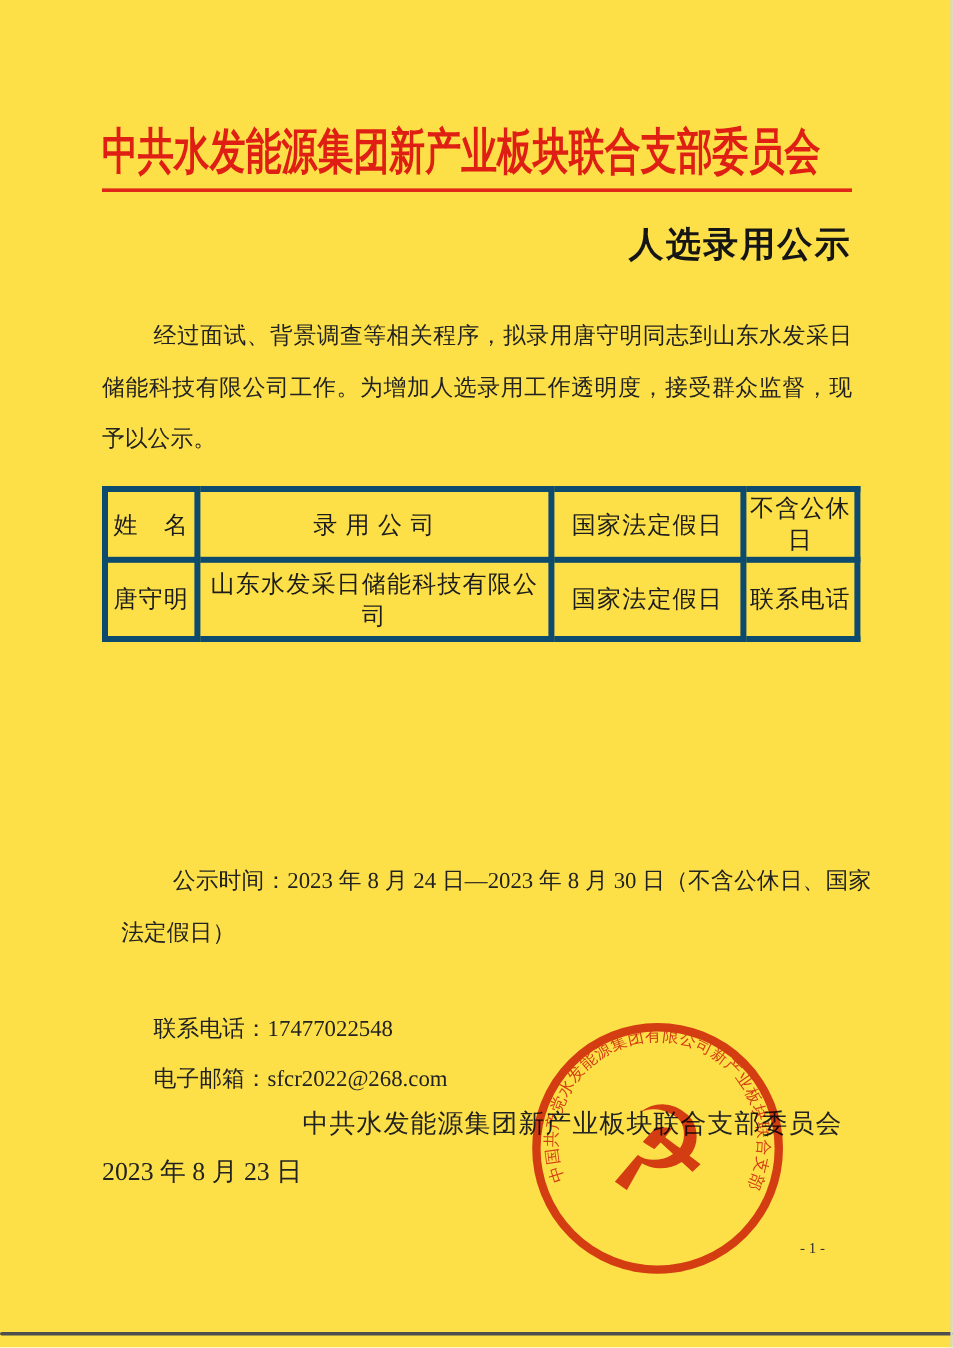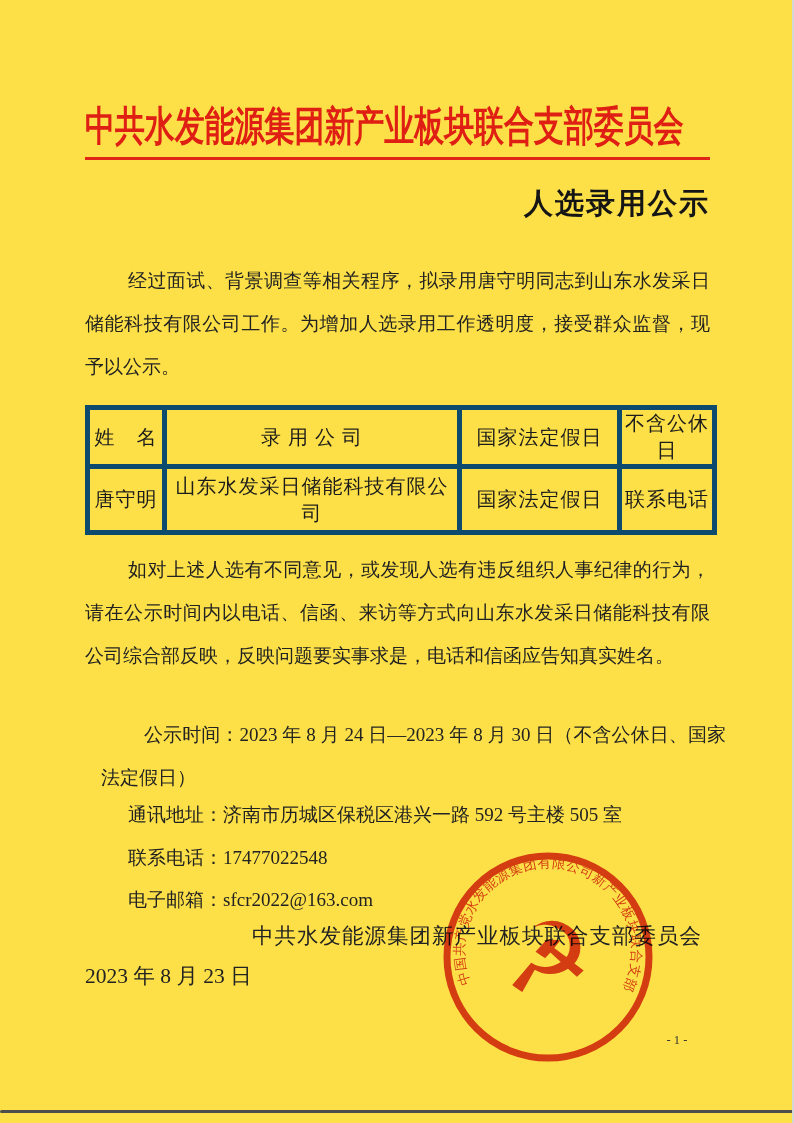--- a/index.html
+++ b/index.html
@@ -128,29 +128,27 @@
         <tr>
           <td>唐守明</td>
           <td>山东水发采日储能科技有限公司</td>
           <td>国家法定假日</td>
           <td>联系电话</td>
         </tr>
       </tbody>
     </table>
   </div>
 
-  <div class="para indent p2">如对上述人选有不同意见，或发现人选有违反组织人事纪律的行为，请在公示时间内以电话、信函、来访等方式向山东水发采日储能科技有限公司综合部反映，反映问题要实事求是，电话和信函应告知真实姓名。</div>
 
   <div class="para indent p3">公示时间：2023 年 8 月 24 日—2023 年 8 月 30 日（不含公休日、国家法定假日）</div>
 
-  <div class="para indent p4">通讯地址：济南市历城区保税区港兴一路 592 号主楼 505 室</div>
 
   <div class="para indent p5">联系电话：17477022548</div>
 
-  <div class="para indent p6">电子邮箱：sfcr2022@163.com</div>
+  <div class="para indent p6">电子邮箱：sfcr2022@268.com</div>
 
   <div class="signature">中共水发能源集团新产业板块联合支部委员会</div>
 
   <div class="sign-date">2023 年 8 月 23 日</div>
 
   <svg class="seal" viewBox="0 0 224 224" xmlns="http://www.w3.org/2000/svg">
     <circle cx="112" cy="112" r="101" fill="none" stroke="#cf2b1f" stroke-width="7"></circle>
     <path id="sealArc" d="M 35,140 A 84,84 0 1 1 189,140" fill="none"></path>
     <text font-size="13.5" fill="#cf2b1f" letter-spacing="0.5" font-family="Liberation Serif, DejaVu Serif, serif">
       <textPath href="#sealArc" startOffset="2">中国共产党水发能源集团有限公司新产业板块联合支部委员会</textPath>

